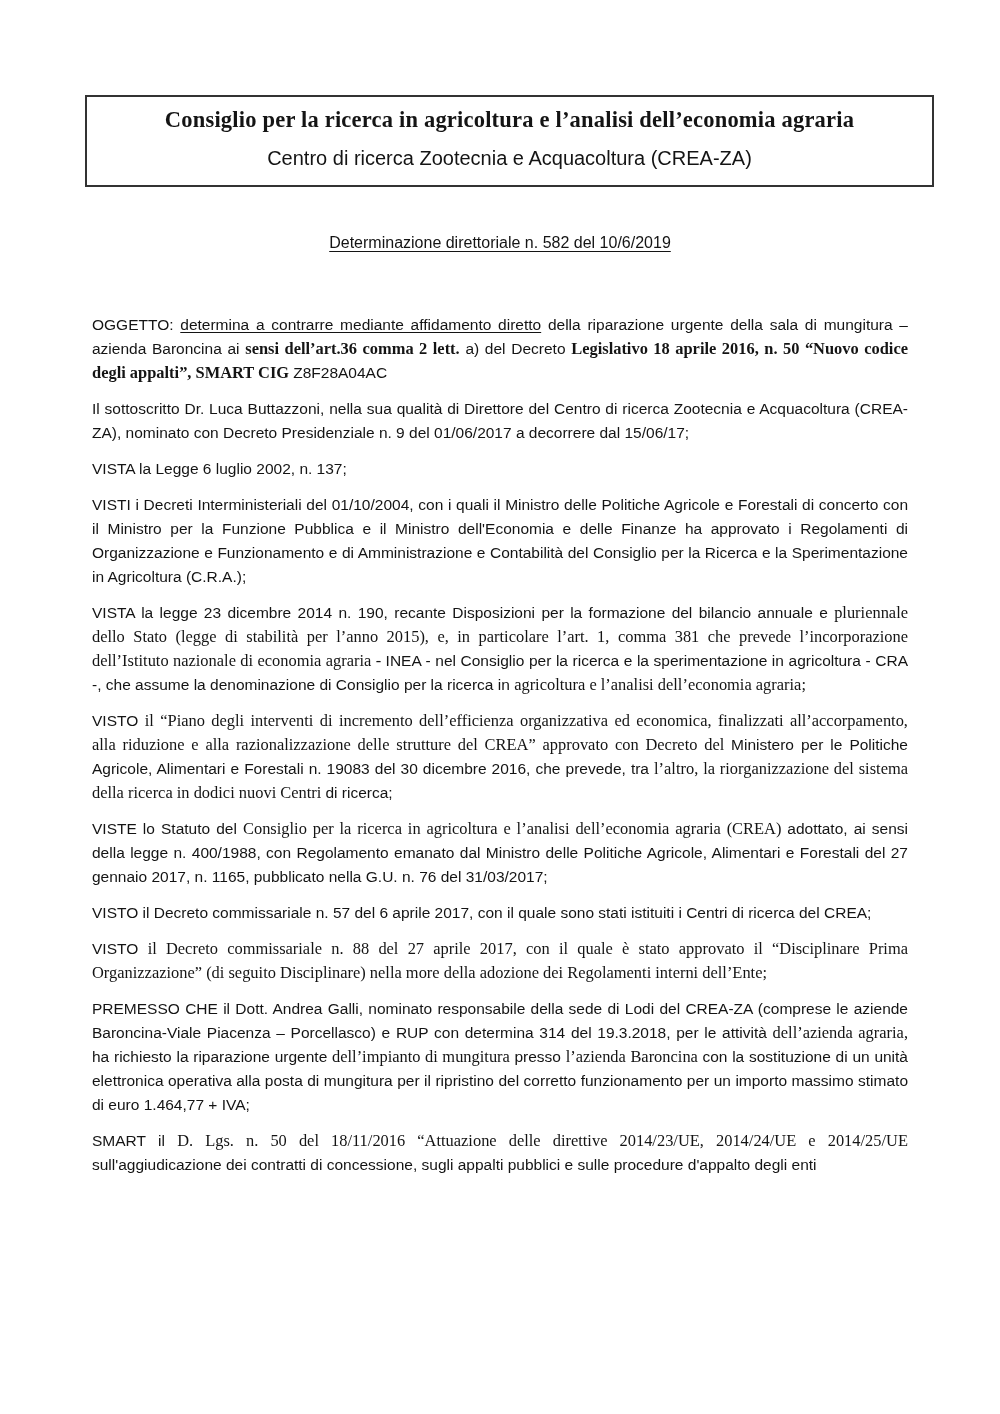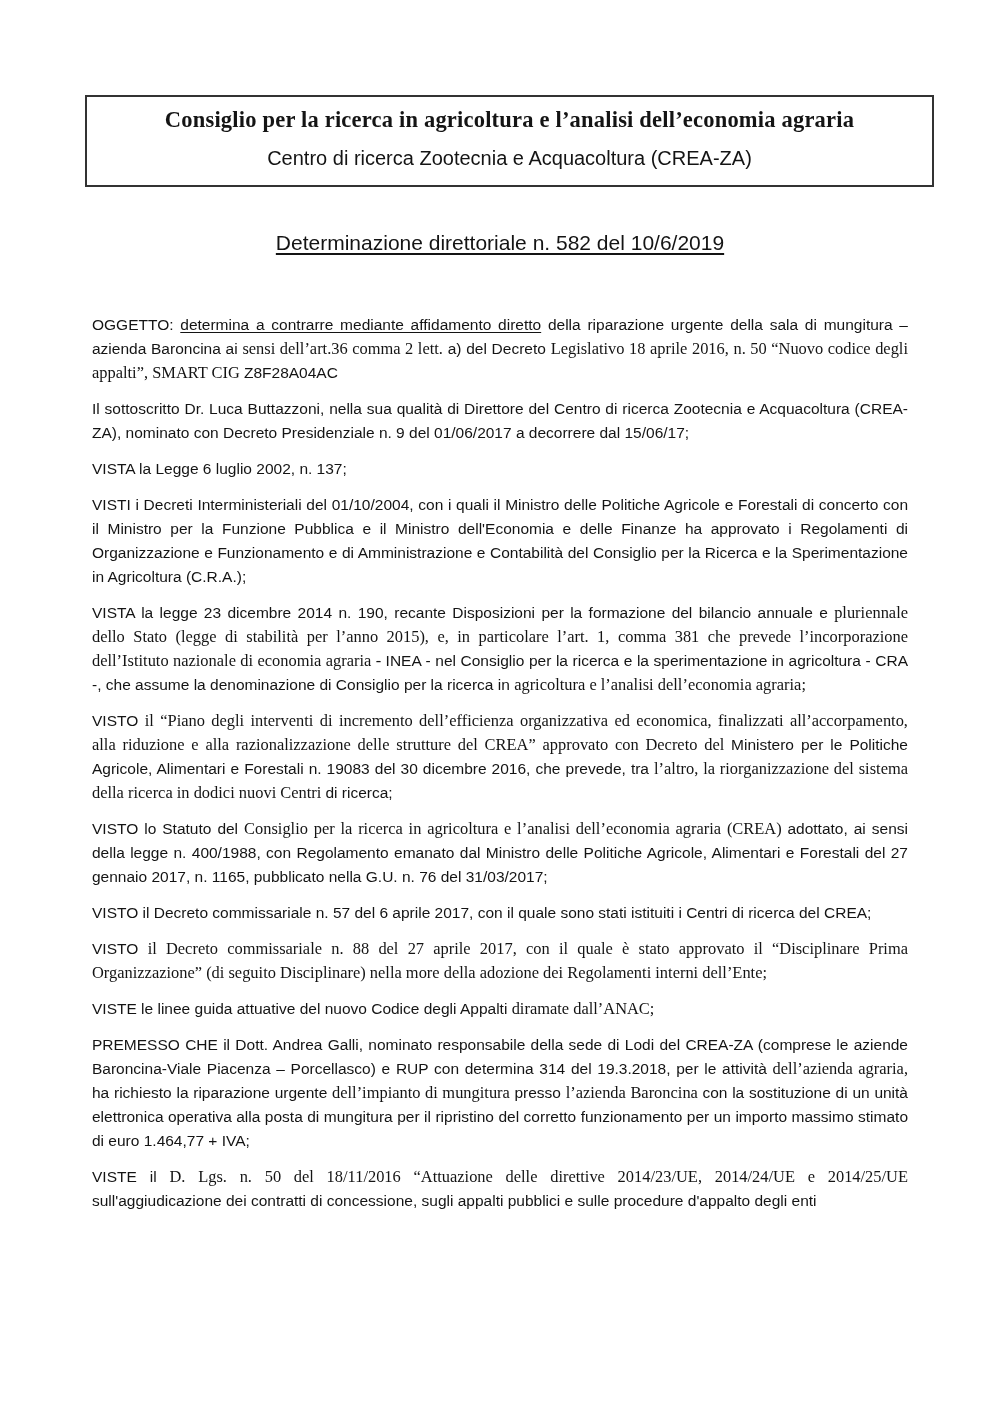--- a/index.html
+++ b/index.html
@@ -33,41 +33,41 @@
     margin-top:11px;
     font-family:"Liberation Sans", sans-serif;
     font-size:20px;
     line-height:26px;
   }
   .doc-title {
     position:absolute;
     top:229px; left:0;
     width:100%;
     text-align:center;
-    font-size:21px;
+    font-size:16px;
     line-height:28px;
   }
   .doc-title span {
     text-decoration:underline;
     text-underline-offset:3px;
   }
   .body-text {
     position:absolute;
     top:313px; left:92px;
     width:816px;
   }
   .body-text p {
     margin:12px 0 0 0;
     line-height:24px;
     text-align:justify;
   }
   .body-text p:first-child { margin-top:0; }
   .body-text p:nth-child(2) { }
   .sf { font-family:"Liberation Serif", serif; font-size:1.06em; }
-  .b  { font-weight:normal; }
+  .b  { font-weight:bold; }
   .u  { text-decoration:underline; text-underline-offset:2px; }
 </style>
 </head>
 <body>
 
 <div class="page">
 
   <div class="header-box">
     <div class="l1">Consiglio per la ricerca  in agricoltura e l’analisi dell’economia agraria</div>
     <div class="l2">Centro di ricerca Zootecnia e Acquacoltura (CREA-ZA)</div>
@@ -77,21 +77,20 @@
     <span>Determinazione direttoriale n. 582 del  10/6/2019</span>
   </div>
 
   <div class="body-text">
       <p><span>OGGETTO: </span><span class="u">determina a contrarre mediante affidamento diretto</span><span> della riparazione urgente della sala di mungitura – azienda Baroncina ai </span><span class="sf b">sensi dell’art.36 comma 2 lett.</span><span> a) del Decreto </span><span class="sf b">Legislativo 18 aprile 2016, n. 50 “Nuovo codice degli appalti”, SMART CIG </span><span>Z8F28A04AC</span></p>
       <p><span>Il sottoscritto Dr. Luca Buttazzoni, nella sua qualità di Direttore del  Centro di ricerca Zootecnia e Acquacoltura (CREA-ZA), nominato con Decreto Presidenziale n. 9 del 01/06/2017 a decorrere dal 15/06/17;</span></p>
       <p><span>VISTA la Legge 6 luglio 2002, n. 137;</span></p>
       <p><span>VISTI i Decreti Interministeriali del 01/10/2004, con i quali il Ministro delle Politiche Agricole e Forestali di concerto con il Ministro per la Funzione Pubblica e il Ministro dell'Economia e delle Finanze ha approvato i  Regolamenti di Organizzazione e Funzionamento e di Amministrazione e Contabilità del Consiglio per la Ricerca e la Sperimentazione in Agricoltura (C.R.A.);</span></p>
       <p><span>VISTA la legge 23 dicembre 2014 n. 190, recante Disposizioni per la formazione del bilancio annuale e </span><span class="sf">pluriennale dello Stato (legge di stabilità per l’anno 2015), e, in particolare l’art. 1, comma 381 che prevede l’incorporazione dell’Istituto nazionale di economia agraria - </span><span>INEA - nel Consiglio per la ricerca e la sperimentazione in agricoltura - CRA -, che assume la denominazione di Consiglio per la ricerca in </span><span class="sf">agricoltura e l’analisi dell’economia agraria;</span></p>
       <p><span>VISTO </span><span class="sf">il “Piano degli interventi di incremento dell’efficienza organizzativa ed economica, finalizzati all’accorpamento, alla riduzione e alla razionalizzazione delle strutture del CREA” approvato con Decreto del </span><span>Ministero per le Politiche Agricole, Alimentari e Forestali n. 19083 del 30 dicembre 2016, che prevede, tra </span><span class="sf">l’altro, la riorganizzazione del sistema della ricerca in dodici nuovi Centri </span><span>di ricerca;</span></p>
-      <p><span>VISTO lo Statuto del </span><span class="sf">Consiglio per la ricerca in agricoltura e l’analisi dell’economia agraria (CREA) </span><span>adottato, ai sensi della legge n. 400/1988, con Regolamento emanato dal Ministro delle Politiche Agricole, Alimentari e Forestali del 27 gennaio 2017, n. 1165, pubblicato nella G.U. n. 76 del 31/03/2017;</span></p>
+      <p><span>VISTE lo Statuto del </span><span class="sf">Consiglio per la ricerca in agricoltura e l’analisi dell’economia agraria (CREA) </span><span>adottato, ai sensi della legge n. 400/1988, con Regolamento emanato dal Ministro delle Politiche Agricole, Alimentari e Forestali del 27 gennaio 2017, n. 1165, pubblicato nella G.U. n. 76 del 31/03/2017;</span></p>
       <p><span>VISTO il Decreto commissariale n. 57 del 6 aprile 2017, con il quale sono stati istituiti i Centri di ricerca del CREA;</span></p>
       <p><span>VISTO </span><span class="sf">il Decreto commissariale n. 88 del 27 aprile 2017, con il quale è stato approvato il “Disciplinare Prima Organizzazione” (di seguito Disciplinare) nella more della adozione dei Regolamenti interni dell’Ente;</span></p>
-      <p><span>VISTE le linee guida attuative del nuovo Codice degli Appalti </span><span class="sf">diramate dall’ANAC;</span></p>
       <p><span>PREMESSO CHE il Dott. Andrea Galli, nominato  responsabile della sede di Lodi del CREA-ZA (comprese  le aziende Baroncina-Viale Piacenza – Porcellasco)  e RUP  con determina 314 del 19.3.2018, per le  attività  </span><span class="sf">dell’azienda agraria, </span><span>ha richiesto la riparazione urgente </span><span class="sf">dell’impianto di mungitura </span><span>presso </span><span class="sf">l’azienda Baroncina </span><span>con la sostituzione di un unità elettronica operativa alla posta di mungitura per il ripristino del corretto funzionamento per un importo massimo stimato di euro 1.464,77 + IVA;</span></p>
-      <p><span>VISTE il </span><span class="sf"> D. Lgs. n. 50 del 18/11/2016 “Attuazione delle direttive 2014/23/UE, 2014/24/UE e 2014/25/UE </span><span>sull'aggiudicazione dei contratti di concessione, sugli appalti pubblici e sulle procedure d'appalto degli enti</span></p>
+      <p><span>SMART il </span><span class="sf"> D. Lgs. n. 50 del 18/11/2016 “Attuazione delle direttive 2014/23/UE, 2014/24/UE e 2014/25/UE </span><span>sull'aggiudicazione dei contratti di concessione, sugli appalti pubblici e sulle procedure d'appalto degli enti</span></p>
     </div>
 
 </div>
 
 </body></html>

